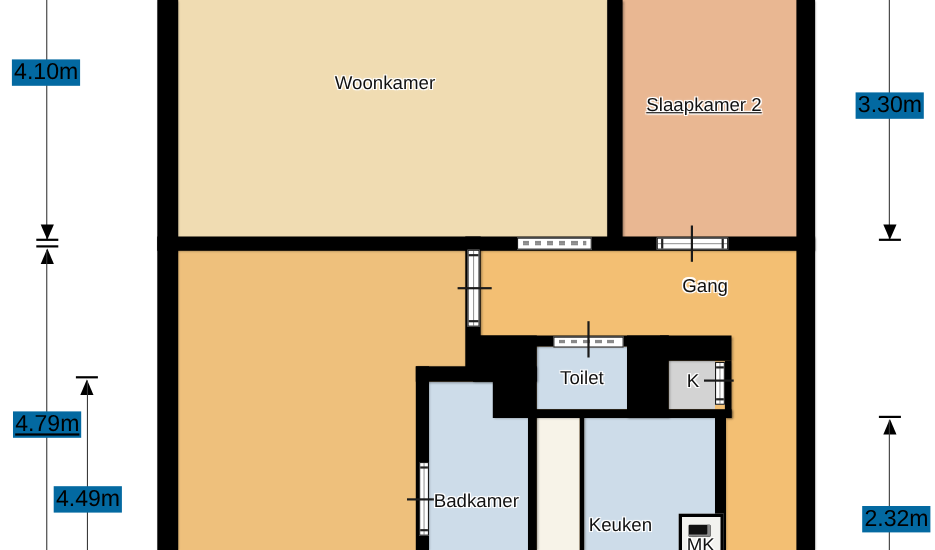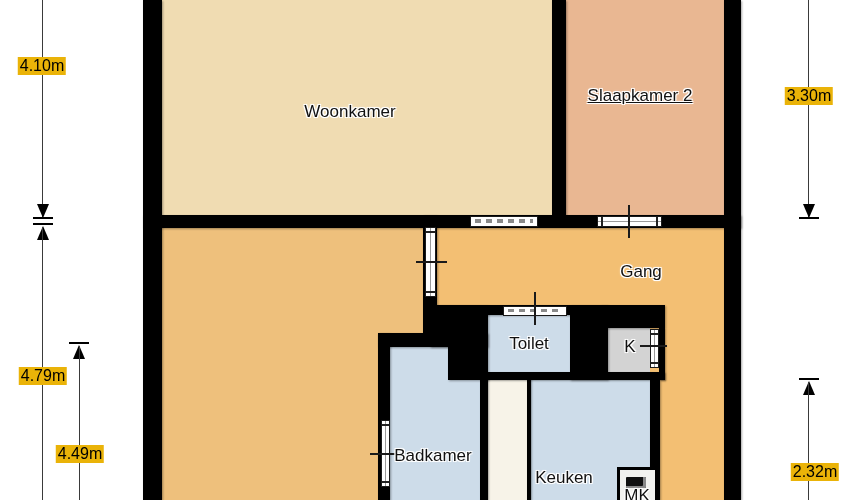--- a/index.html
+++ b/index.html
@@ -56,21 +56,21 @@
                  1px 1px 0 #fff, 0 0 3px #fff;
   }
   
   .dim-line { background:#3a3a3a; width:1px; }
   .dim-tick { background:#000; width:20px; height:2px; }
   .arrow { width:0; height:0; border-left:6px solid transparent; border-right:6px solid transparent; }
   .arrow-down { border-top:14px solid #000; }
   .arrow-up   { border-bottom:14px solid #000; }
   .dim-label {
     position:absolute; transform:translate(-50%,-50%);
-    font-size:16px; color:#000; background:#eab308; padding:0 2px; white-space:nowrap;
+    font-size:21px; color:#000; background:#0369a1; padding:0 2px; white-space:nowrap;
   }
   
   .mk-box { border:3px solid #000; background:#f2f2ef; box-sizing:border-box; }
   .mk-icon { position:absolute; left:6px; top:7px; width:20px; height:11px; background:#111;
              box-shadow:inset -3px -2px 0 #888; border-radius:1px; }
 </style>
 </head>
 <body>
 
 <div class="plan">
@@ -112,38 +112,38 @@
   <div class="abs doorline" style="left:534px; top:292px; width:2px; height:33px;"></div>
   <div class="abs sill sill-v" style="left:650px; top:329px; width:9px; height:39px;"></div>
   <div class="abs doorline" style="left:640px; top:345px; width:27px; height:2px;"></div>
   <div class="abs sill sill-v" style="left:381px; top:420px; width:9px; height:67px;"></div>
   <div class="abs doorline" style="left:370px; top:453px; width:26px; height:2px;"></div>
 
   <div class="abs mk-box" style="left:617px; top:467px; width:41px; height:40px;">
     <div class="mk-icon"></div>
   </div>
 
-  <span class="room-label" style="left:350px; top:76px;margin-top:36px;">Woonkamer</span>
+  <span class="room-label" style="left:350px; top:76px;">Woonkamer</span>
   <span class="room-label" style="left:640px; top:96px;text-decoration:underline;">Slaapkamer 2</span>
-  <span class="room-label" style="left:641px; top:272px;">Gang</span>
+  <span class="room-label" style="left:641px; top:260px;">Gang</span>
   <span class="room-label" style="left:529px; top:344px;">Toilet</span>
   <span class="room-label" style="left:630px; top:347px;">K</span>
   <span class="room-label" style="left:433px; top:456px;">Badkamer</span>
   <span class="room-label" style="left:564px; top:478px;">Keuken</span>
   <span class="room-label" style="left:637px; top:496px;">MK</span>
 
   <div class="abs dim-line" style="left:42px; top:0; height:218px;"></div>
   <div class="abs arrow arrow-down" style="left:37px; top:204px;"></div>
   <div class="abs dim-tick" style="left:33px; top:217px;"></div>
   <span class="dim-label" style="left:42px; top:66px;">4.10m</span>
 
   <div class="abs dim-tick" style="left:33px; top:223px;"></div>
   <div class="abs arrow arrow-up" style="left:37px; top:226px;"></div>
   <div class="abs dim-line" style="left:42px; top:227px; height:273px;"></div>
-  <span class="dim-label" style="left:43px; top:376px;">4.79m</span>
+  <span class="dim-label" style="left:43px; top:386px;text-decoration:underline;">4.79m</span>
 
   <div class="abs dim-tick" style="left:69px; top:342px;"></div>
   <div class="abs arrow arrow-up" style="left:73px; top:345px;"></div>
   <div class="abs dim-line" style="left:79px; top:346px; height:154px;"></div>
   <span class="dim-label" style="left:80px; top:454px;">4.49m</span>
 
   <div class="abs dim-line" style="left:808px; top:0; height:218px;"></div>
   <div class="abs arrow arrow-down" style="left:803px; top:204px;"></div>
   <div class="abs dim-tick" style="left:799px; top:217px;"></div>
   <span class="dim-label" style="left:809px; top:96px;text-align:right;">3.30m</span>

